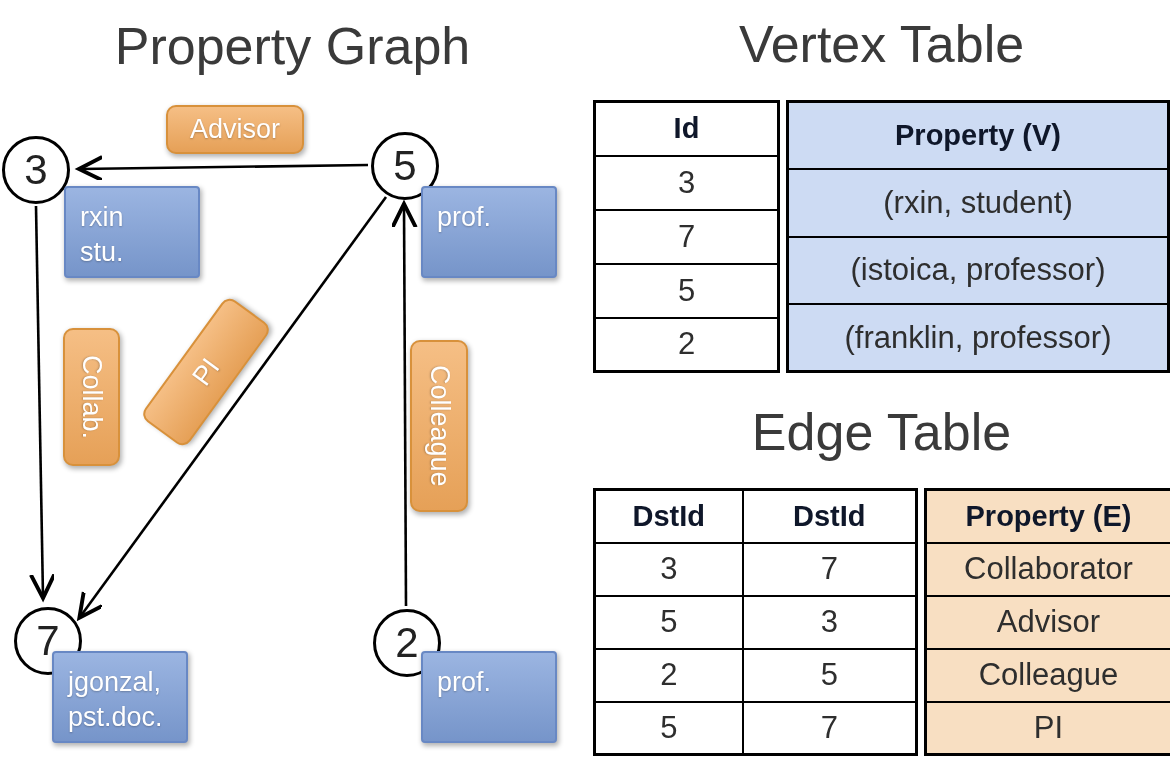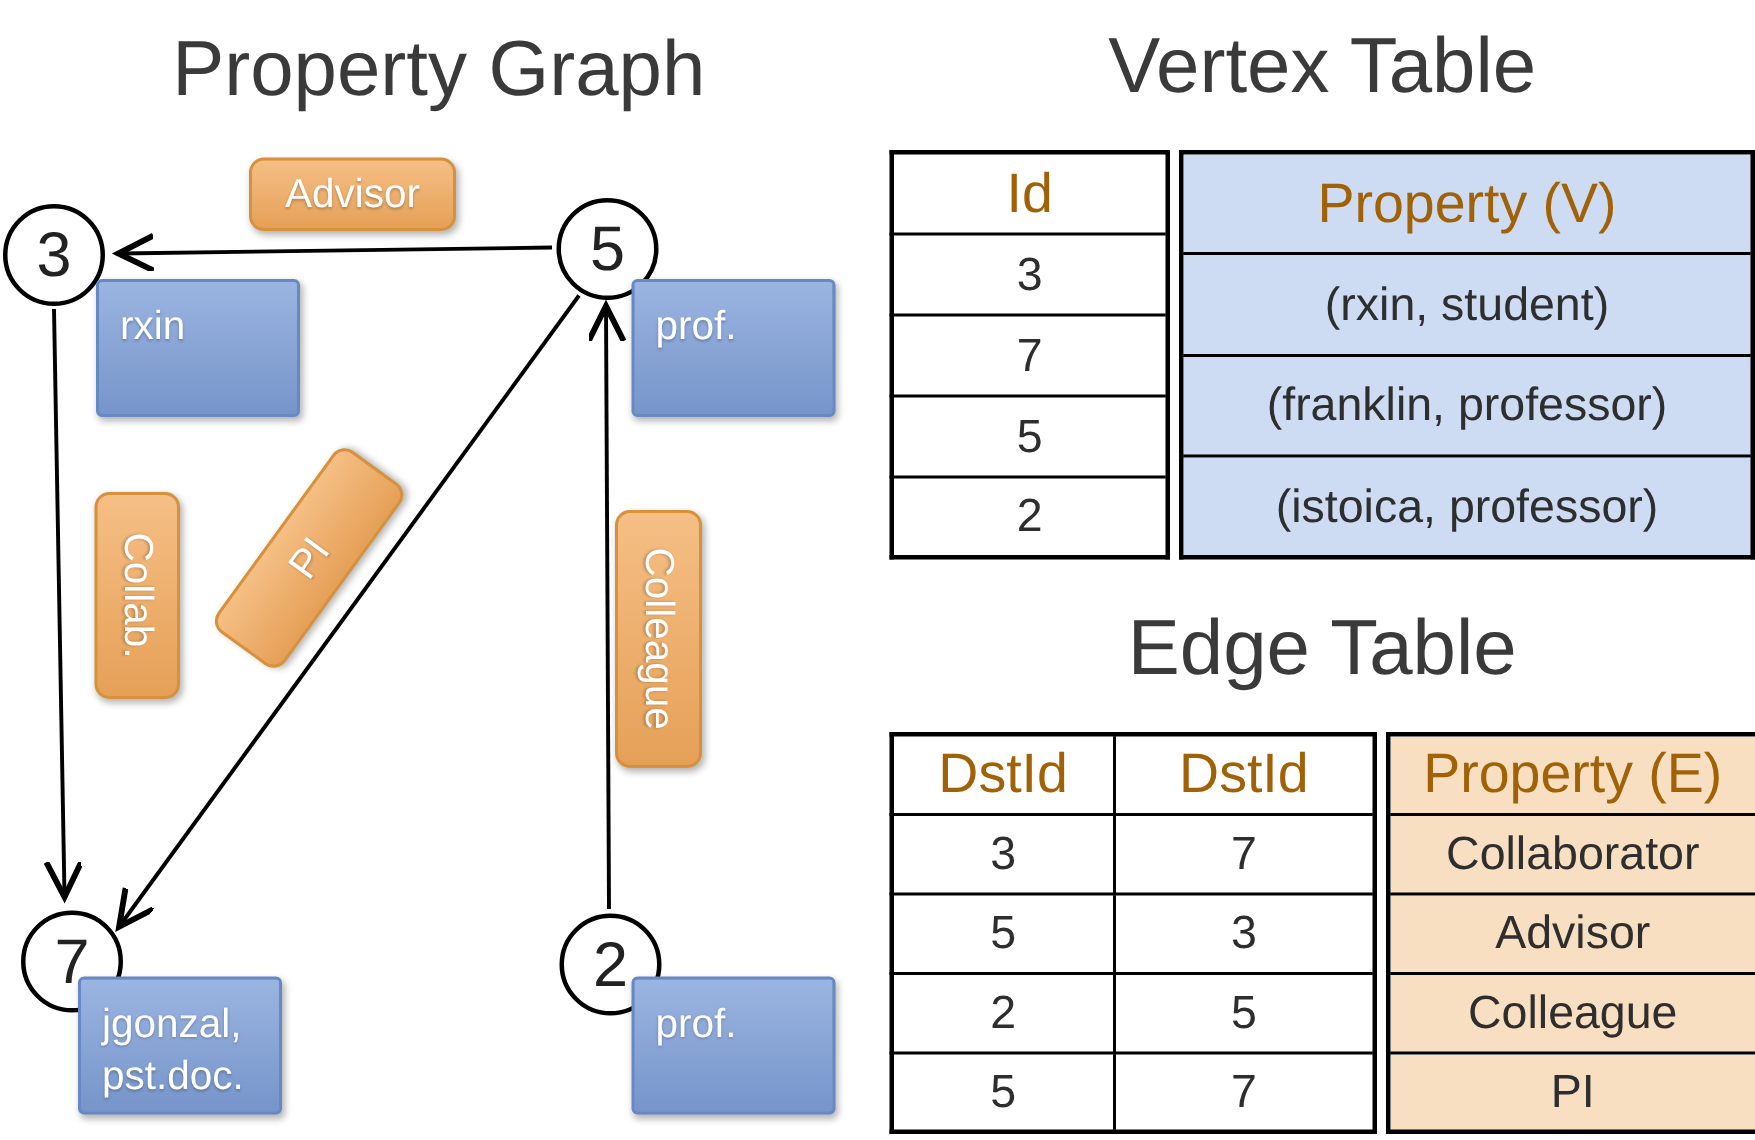--- a/index.html
+++ b/index.html
@@ -49,21 +49,21 @@
   .el-colleague { left:410px; top:340px; width:58px;  height:172px; }
 
   
   .right-pane { position:absolute; left:593px; top:0; width:577px; height:760px; }
   .tbl-wrap { position:absolute; left:0; display:flex; gap:6px; }
   .vt-wrap { top:100px; }
   .et-wrap { top:488px; }
   table.tbl { border-collapse:collapse; table-layout:fixed; border:3px solid #000; }
   .tbl th, .tbl td { border:2.5px solid #000; text-align:center; vertical-align:middle;
     font-size:31px; font-weight:300; padding:0; color:#2e2e2e; background:#fff; overflow:hidden; }
-  .tbl th { font-weight:400; font-size:37px; color:#a16207; }
+  .tbl th { font-weight:700; font-size:29px; color:#0f172a; }
   .vt-wrap th, .vt-wrap td { height:54px; }
   .et-wrap th, .et-wrap td { height:53px; }
   .vt-id   { width:187px; }
   .vt-prop { width:384px; }
   .et-srcdst { width:322px; }
   .et-srcdst .c1 { width:148px; }
   .et-srcdst .c2 { width:174px; }
   .et-prop { width:249px; }
   .tint-blue   { background:var(--vertex-cell-fill,#CDDBF3) !important; }
   .tint-orange { background:var(--edge-cell-fill,#F8DFC2) !important; }
@@ -96,20 +96,21 @@
       </div>
     <div class="gnode n7">
         <span>7</span>
       </div>
     <div class="gnode n2">
         <span>2</span>
       </div>
 
     <div class="vlabel vl3">
       <div>rxin</div>
+      <div>stu.</div>
     </div>
     <div class="vlabel vl5">
       <div>prof.</div>
     </div>
     <div class="vlabel vl7">
       <div>jgonzal,</div>
       <div>pst.doc.</div>
     </div>
     <div class="vlabel vl2">
       <div>prof.</div>
@@ -147,24 +148,24 @@
         </table>
       <table class="tbl vt-prop">
         <tbody>
             <tr>
           <th class="tint-blue">Property (V)</th>
         </tr>
         <tr>
               <td class="tint-blue">(rxin, student)</td>
             </tr>
         <tr>
+              <td class="tint-blue">(istoica, professor)</td>
+            </tr>
+        <tr>
               <td class="tint-blue">(franklin, professor)</td>
-            </tr>
-        <tr>
-              <td class="tint-blue">(istoica, professor)</td>
             </tr>
       </tbody>
         </table>
     </div>
 
     <div class="pane-title et-title">Edge Table</div>
 
     <div class="tbl-wrap et-wrap">
       <table class="tbl et-srcdst">
         <tbody>

